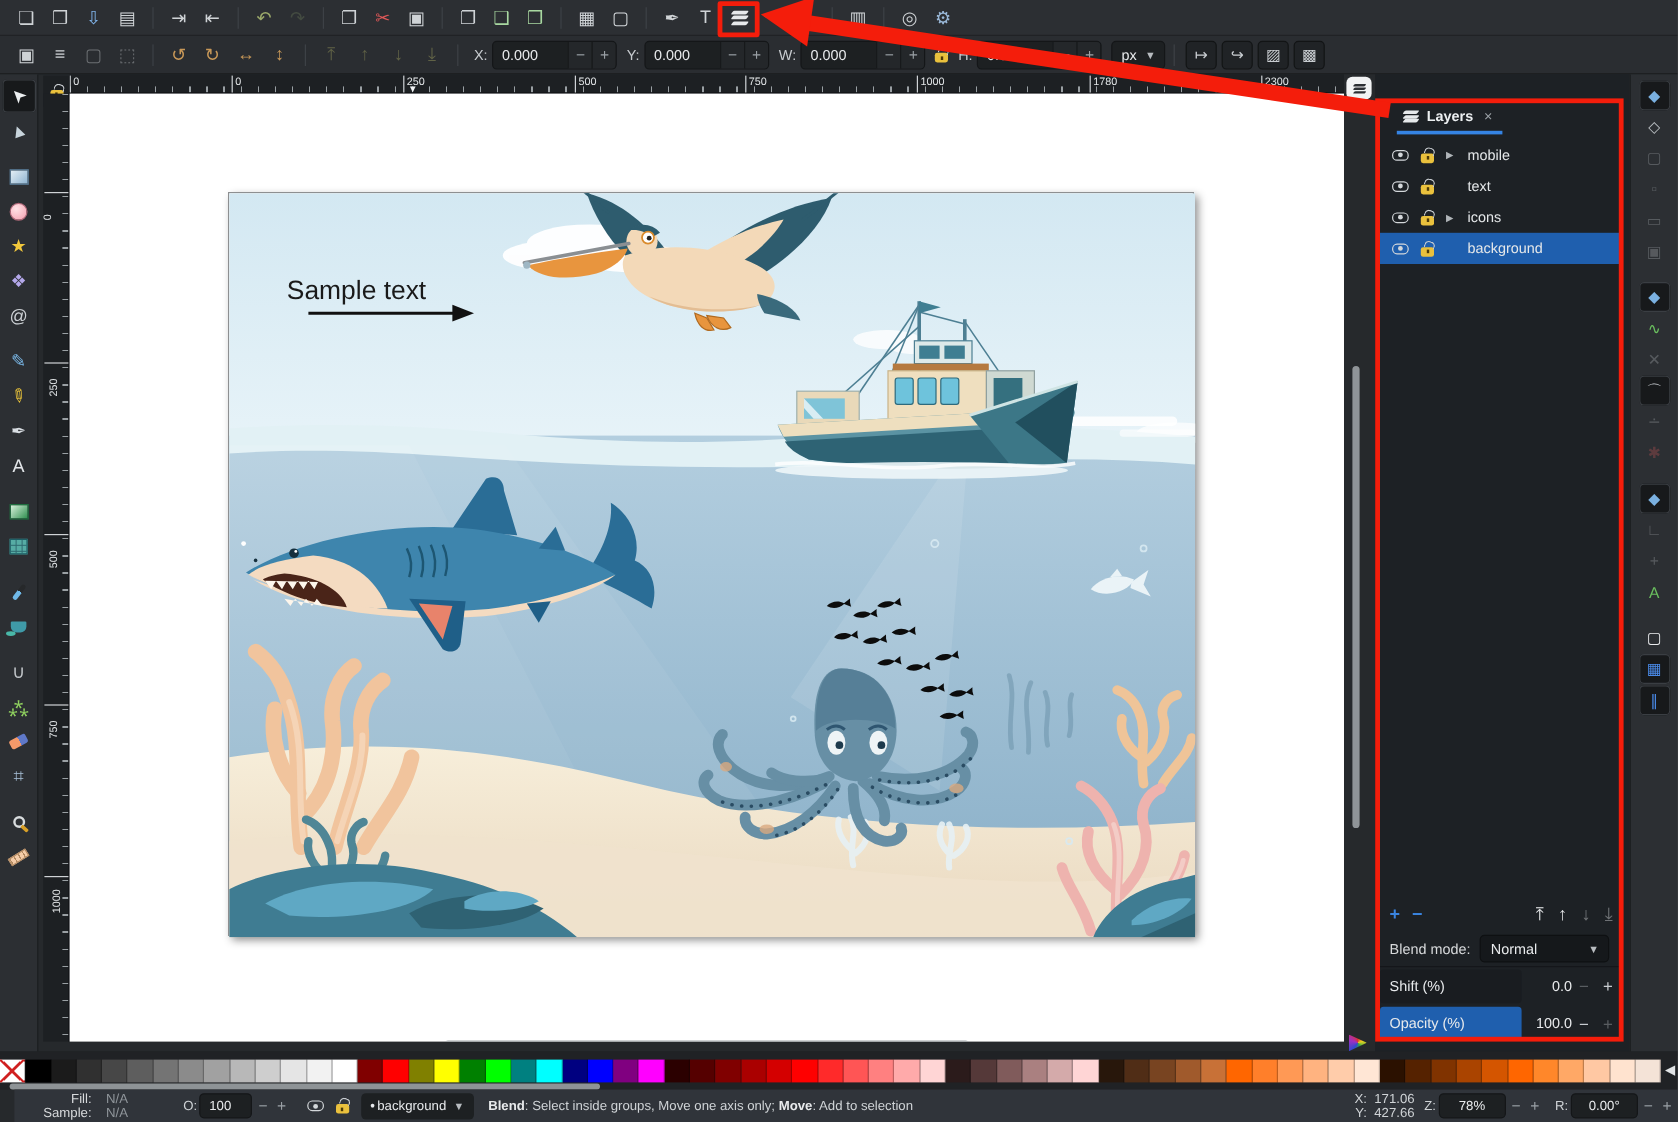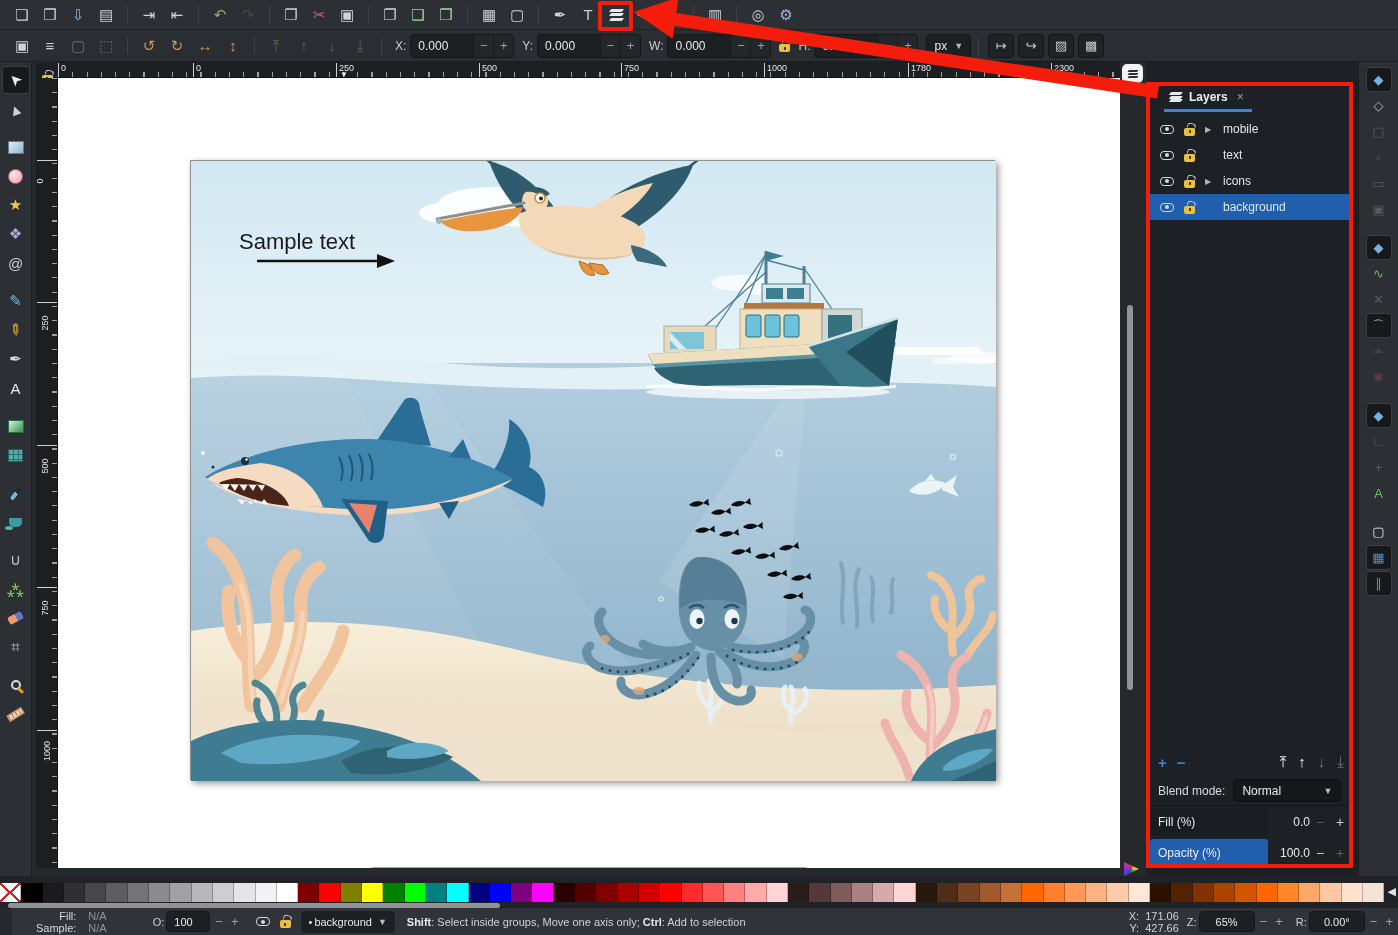--- a/index.html
+++ b/index.html
@@ -709,21 +709,21 @@
           </span>
       </div>
       <div id="lp-blend">
         <span>Blend mode:</span>
         <div id="blend-dd">
           <span>Normal</span>
           <span class="car">▼</span>
         </div>
       </div>
       <div class="sliderrow">
-        <span class="cell">Fill (%)</span>
+        <span class="cell">Shift (%)</span>
         <span class="num">0.0</span>
         <span class="sbtn dim">−</span>
         <span class="sbtn">+</span>
       </div>
       <div class="sliderrow">
         <span class="cell blue">Opacity (%)</span>
         <span class="num">100.0</span>
         <span class="sbtn">−</span>
         <span class="sbtn dim">+</span>
       </div>
@@ -843,31 +843,31 @@
     <div id="sb-eye-lock">
       <span class="i-eye"></span>
       <span class="i-lock"></span>
     </div>
     <div id="layer-dd">
       <span>•</span>
       <span style="margin-left:-4px;">background</span>
       <span class="car">▼</span>
     </div>
     <div id="hint">
-      <b>Shift</b><span>: Select inside groups, Move one axis only; </span><b>Ctrl</b><span>: Add to selection</span>
+      <b>Blend</b><span>: Select inside groups, Move one axis only; </span><b>Move</b><span>: Add to selection</span>
     </div>
     <div id="xy-block">
       <span>X:</span>
         <span>171.06</span>
       <span>Y:</span>
         <span>427.66</span>
     </div>
     <div class="zr-group">
       <span>Z:</span>
-      <div class="zr-box">65%</div>
+      <div class="zr-box">78%</div>
       <span class="mini-btn">−</span>
       <span class="mini-btn">+</span>
     </div>
     <div class="zr-group" style="margin-right:14px;">
       <span>R:</span>
       <div class="zr-box">0.00°</div>
       <span class="mini-btn">−</span>
       <span class="mini-btn">+</span>
     </div>
   </div>

